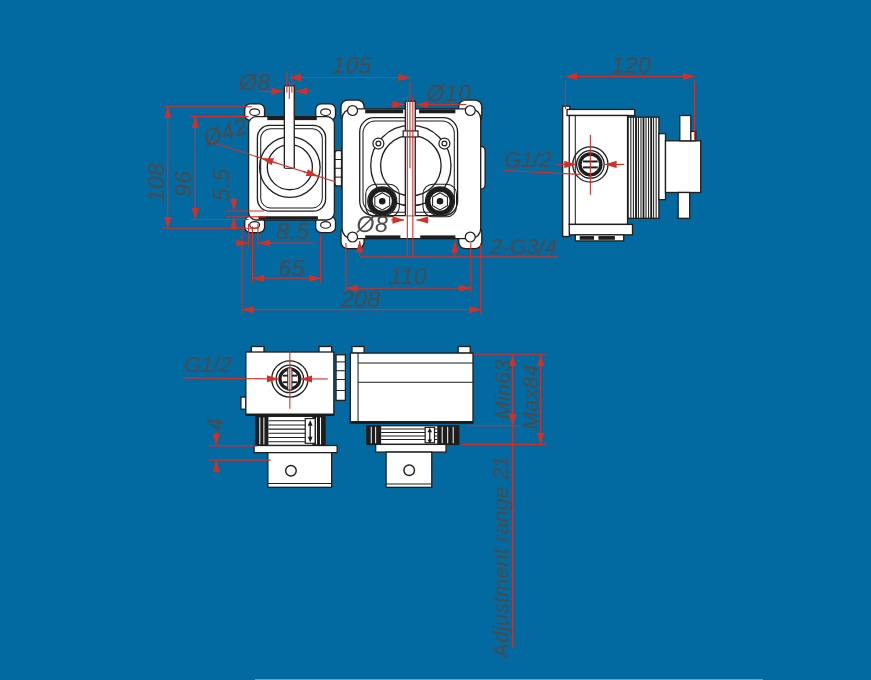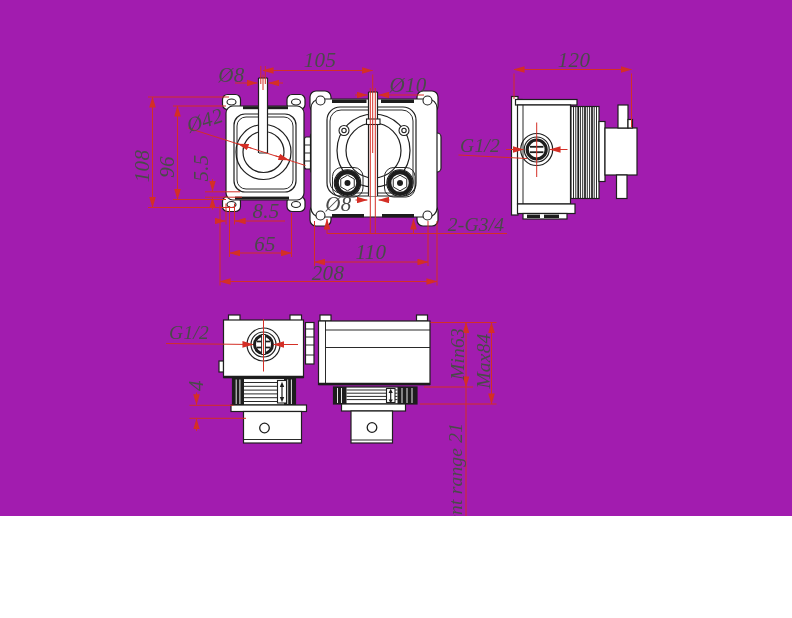--- a/index.html
+++ b/index.html
@@ -1,17 +1,17 @@
 <!DOCTYPE html>
 <html><head>
 <meta charset="utf-8">
 <style>
   html,body{margin:0;padding:0;background:#ffffff;}
-  .canvas{position:relative;width:792px;height:516px;background:#a21caf;overflow:hidden;
-          font-family:Liberation Serif, serif;}
+  .canvas{position:relative;width:792px;height:618px;background:#0369a1;overflow:hidden;
+          font-family:Liberation Sans, sans-serif;}
   svg{display:block;}
   .pl{fill:none;stroke:#1f1f1f;stroke-width:1.2;}
   .pw{fill:#ffffff;stroke:#1f1f1f;stroke-width:1.2;}
   .pwt{fill:#ffffff;stroke:#1f1f1f;stroke-width:1.1;}
   .thin{fill:none;stroke:#1f1f1f;stroke-width:0.95;}
   .dk{fill:#1d1d1d;stroke:none;}
   .dkl{fill:none;stroke:#1d1d1d;}
   .wl{fill:none;stroke:#ffffff;stroke-width:0.9;}
   .rl{fill:none;stroke:#d42f26;stroke-width:1;}
   .dim{fill:#4a4a4a;font-style:italic;font-size:21px;letter-spacing:.3px;text-anchor:middle;}

